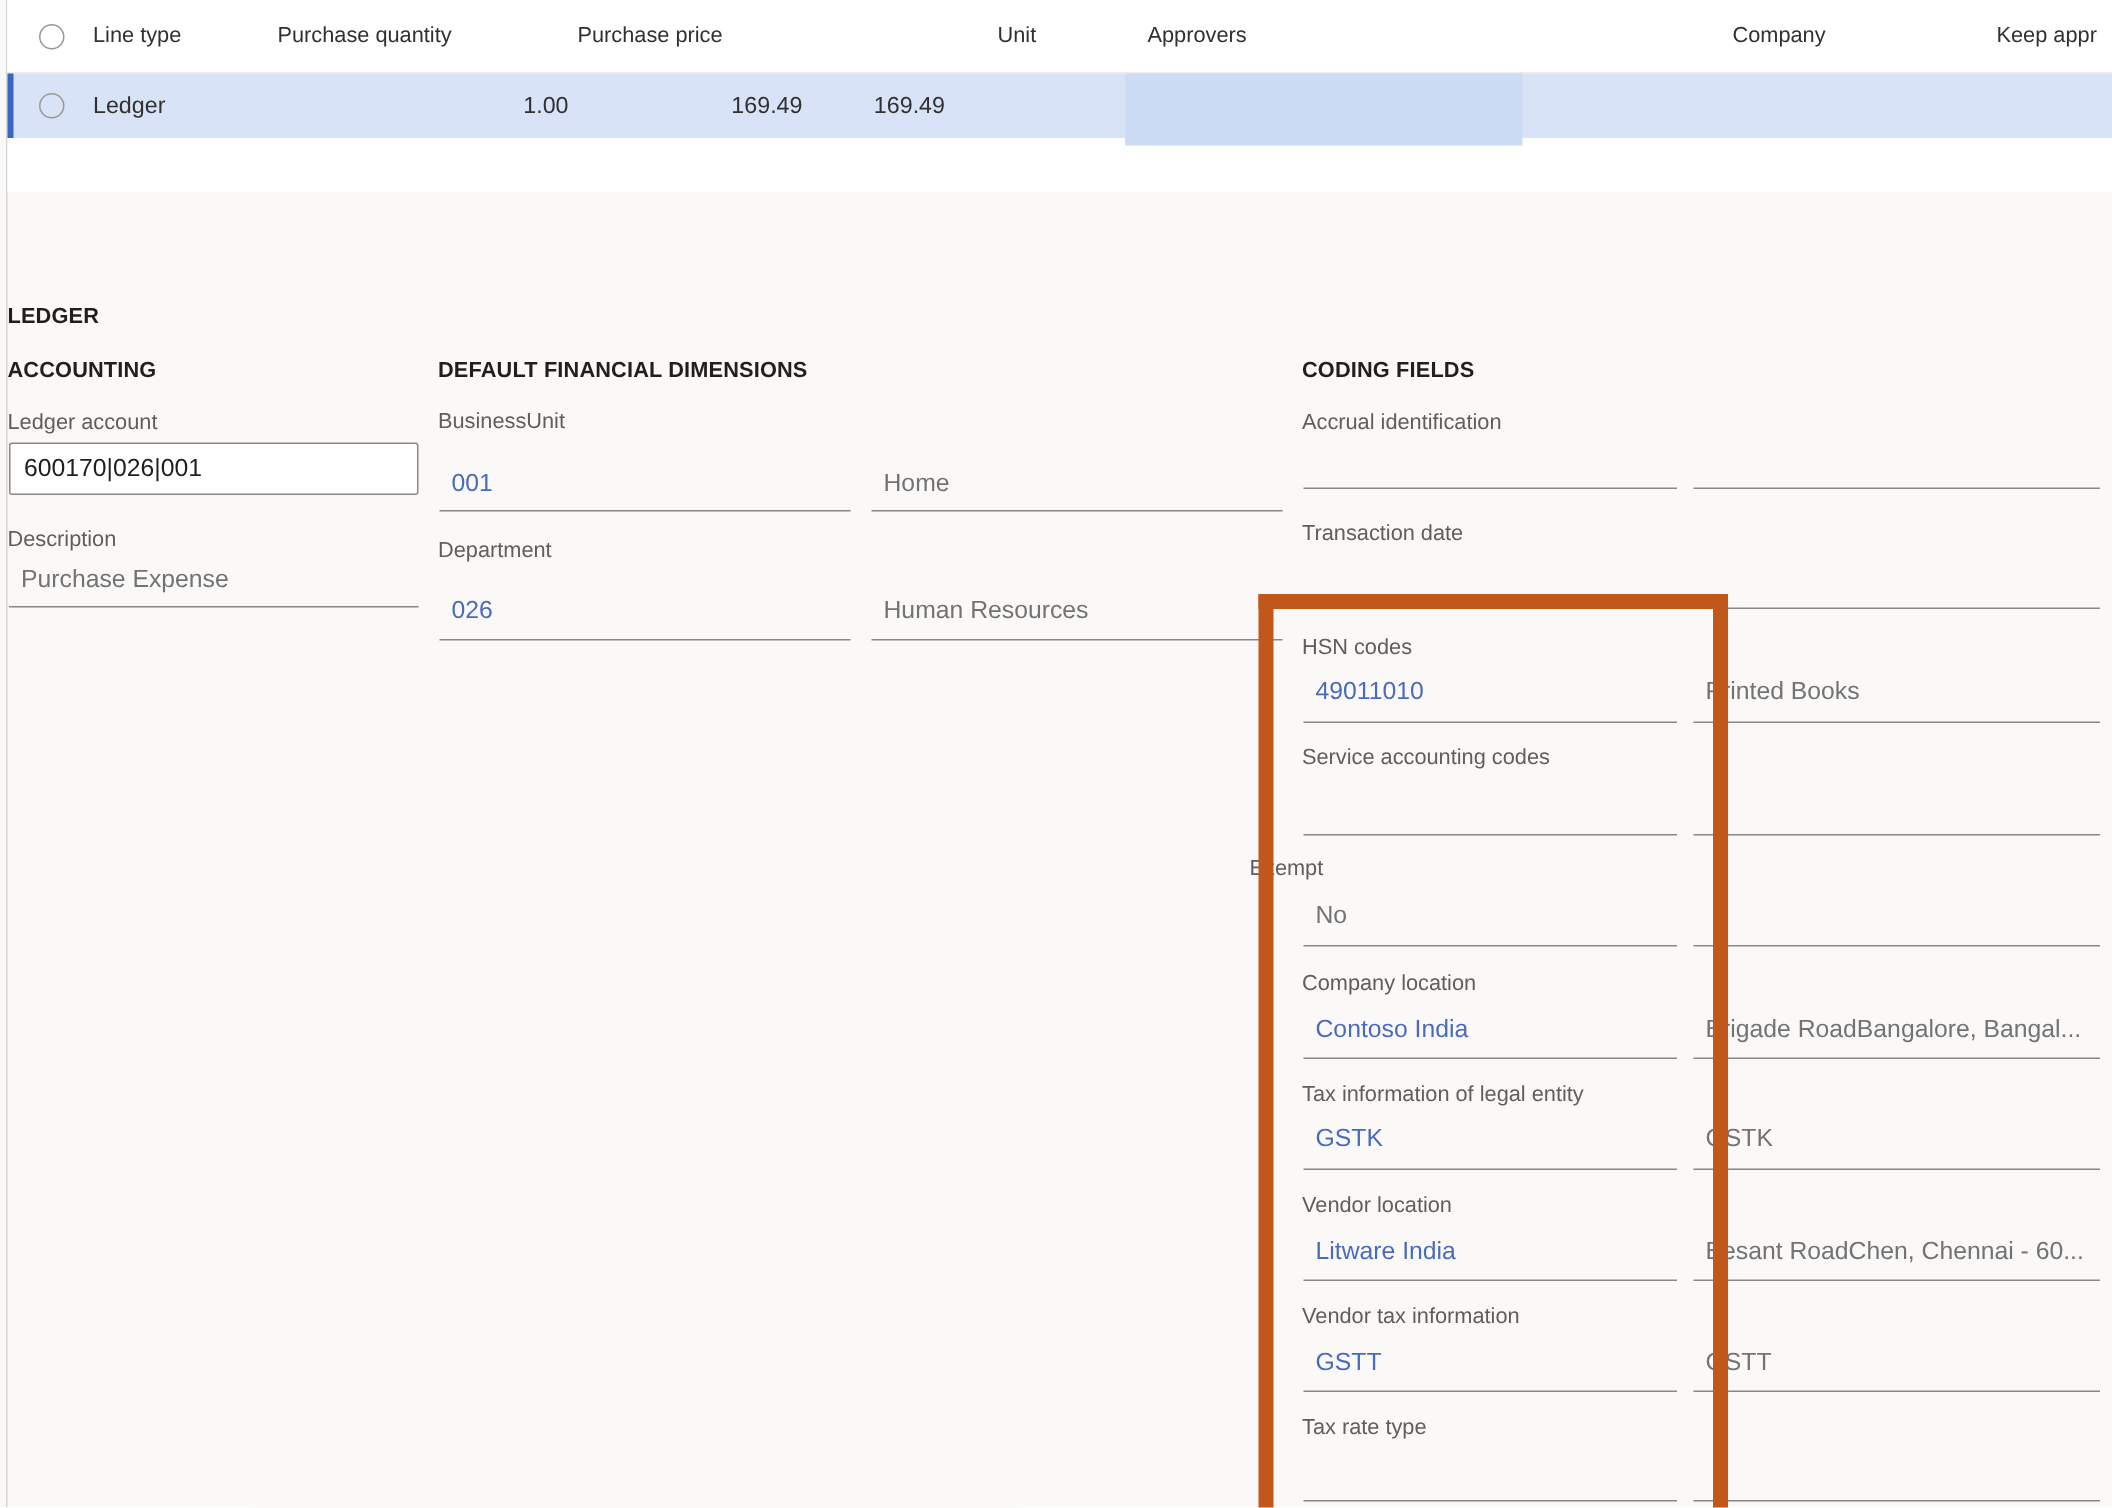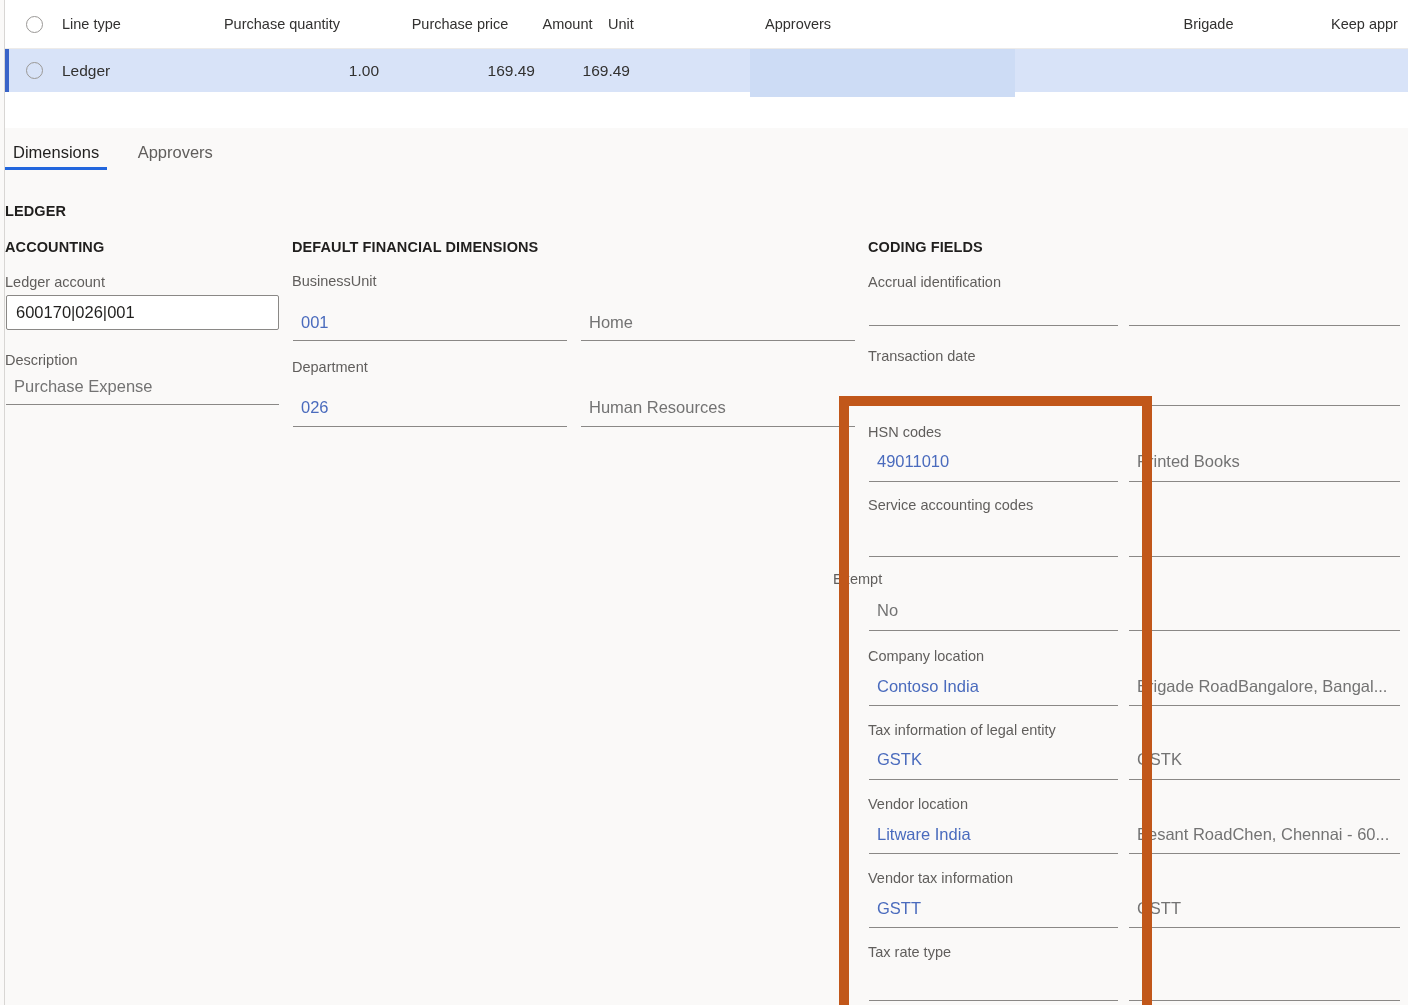--- a/index.html
+++ b/index.html
@@ -52,21 +52,21 @@
   .hdr-cell {
     position: absolute;
     top: 0;
     height: 48px;
     line-height: 48px;
     font-size: 14.5px;
     font-weight: 400;
     color: #323130;
     white-space: nowrap;
   }
-  .hdr-cell.num { text-align: center; }
+  .hdr-cell.num { text-align: left; }
 
   #grid-row {
     position: absolute;
     left: 0; top: 49px;
     width: 1403px;
     height: 43px;
     background: #d8e3f8;
   }
   #grid-row-accent {
     position: absolute;
@@ -190,46 +190,41 @@
 
   <div class="left-rule"></div>
 
   <div id="grid">
 
     <div id="grid-header">
       <span class="radio-circle" style="left:21px; top:16px;"></span>
       <div class="hdr-cell" style="left:57px;">Line type</div>
       <div class="hdr-cell num" style="left:180px; width:194px;">Purchase quantity</div>
       <div class="hdr-cell num" style="left:380px; width:150px;">Purchase price</div>
-      <div class="hdr-cell num" style="left:500px; width:125px;">Amount</div>
-      <div class="hdr-cell" style="left:603px;">Unit</div>
+      <div class="hdr-cell" style="left:660px;">Unit</div>
       <div class="hdr-cell" style="left:760px;">Approvers</div>
-      <div class="hdr-cell num" style="left:1150px; width:107px;">Brigade</div>
+      <div class="hdr-cell num" style="left:1150px; width:107px;">Company</div>
       <div class="hdr-cell" style="left:1326px;">Keep appr</div>
     </div>
 
     <div id="grid-row">
       <div id="grid-row-accent"></div>
       <div id="row-shade"></div>
       <span class="radio-circle" style="left:21px; top:13px;"></span>
       <div class="cell" style="left:57px;">Ledger</div>
       <div class="cell num" style="left:180px; width:194px;">1.00</div>
       <div class="cell num" style="left:380px; width:150px;">169.49</div>
       <div class="cell num" style="left:495px; width:130px;">169.49</div>
       <div class="cell" style="left:633px;"></div>
       <div class="cell" style="left:760px;"></div>
       <div class="cell num" style="left:1150px; width:107px;"></div>
       <div class="cell" style="left:1326px;"></div>
     </div>
   </div>
 
-  <div id="tabs">
-    <span class="tab active">Dimensions</span>
-    <span class="tab">Approvers</span>
-  </div>
 
   <div class="section-caption" style="left:5px; top:203px;">LEDGER</div>
 
   <div class="section-caption" style="left:5px; top:239px;">ACCOUNTING</div>
 
   <div class="field-label" style="left:5px; top:274px;">Ledger account</div>
   <div class="boxed-input" style="left:6px; top:295px; width:273px; height:35px;">600170|026|001</div>
 
   <div class="field-label" style="left:5px; top:352px;">Description</div>
   <div class="field-value" style="left:14px; top:377px; width:260px;">Purchase Expense</div>

